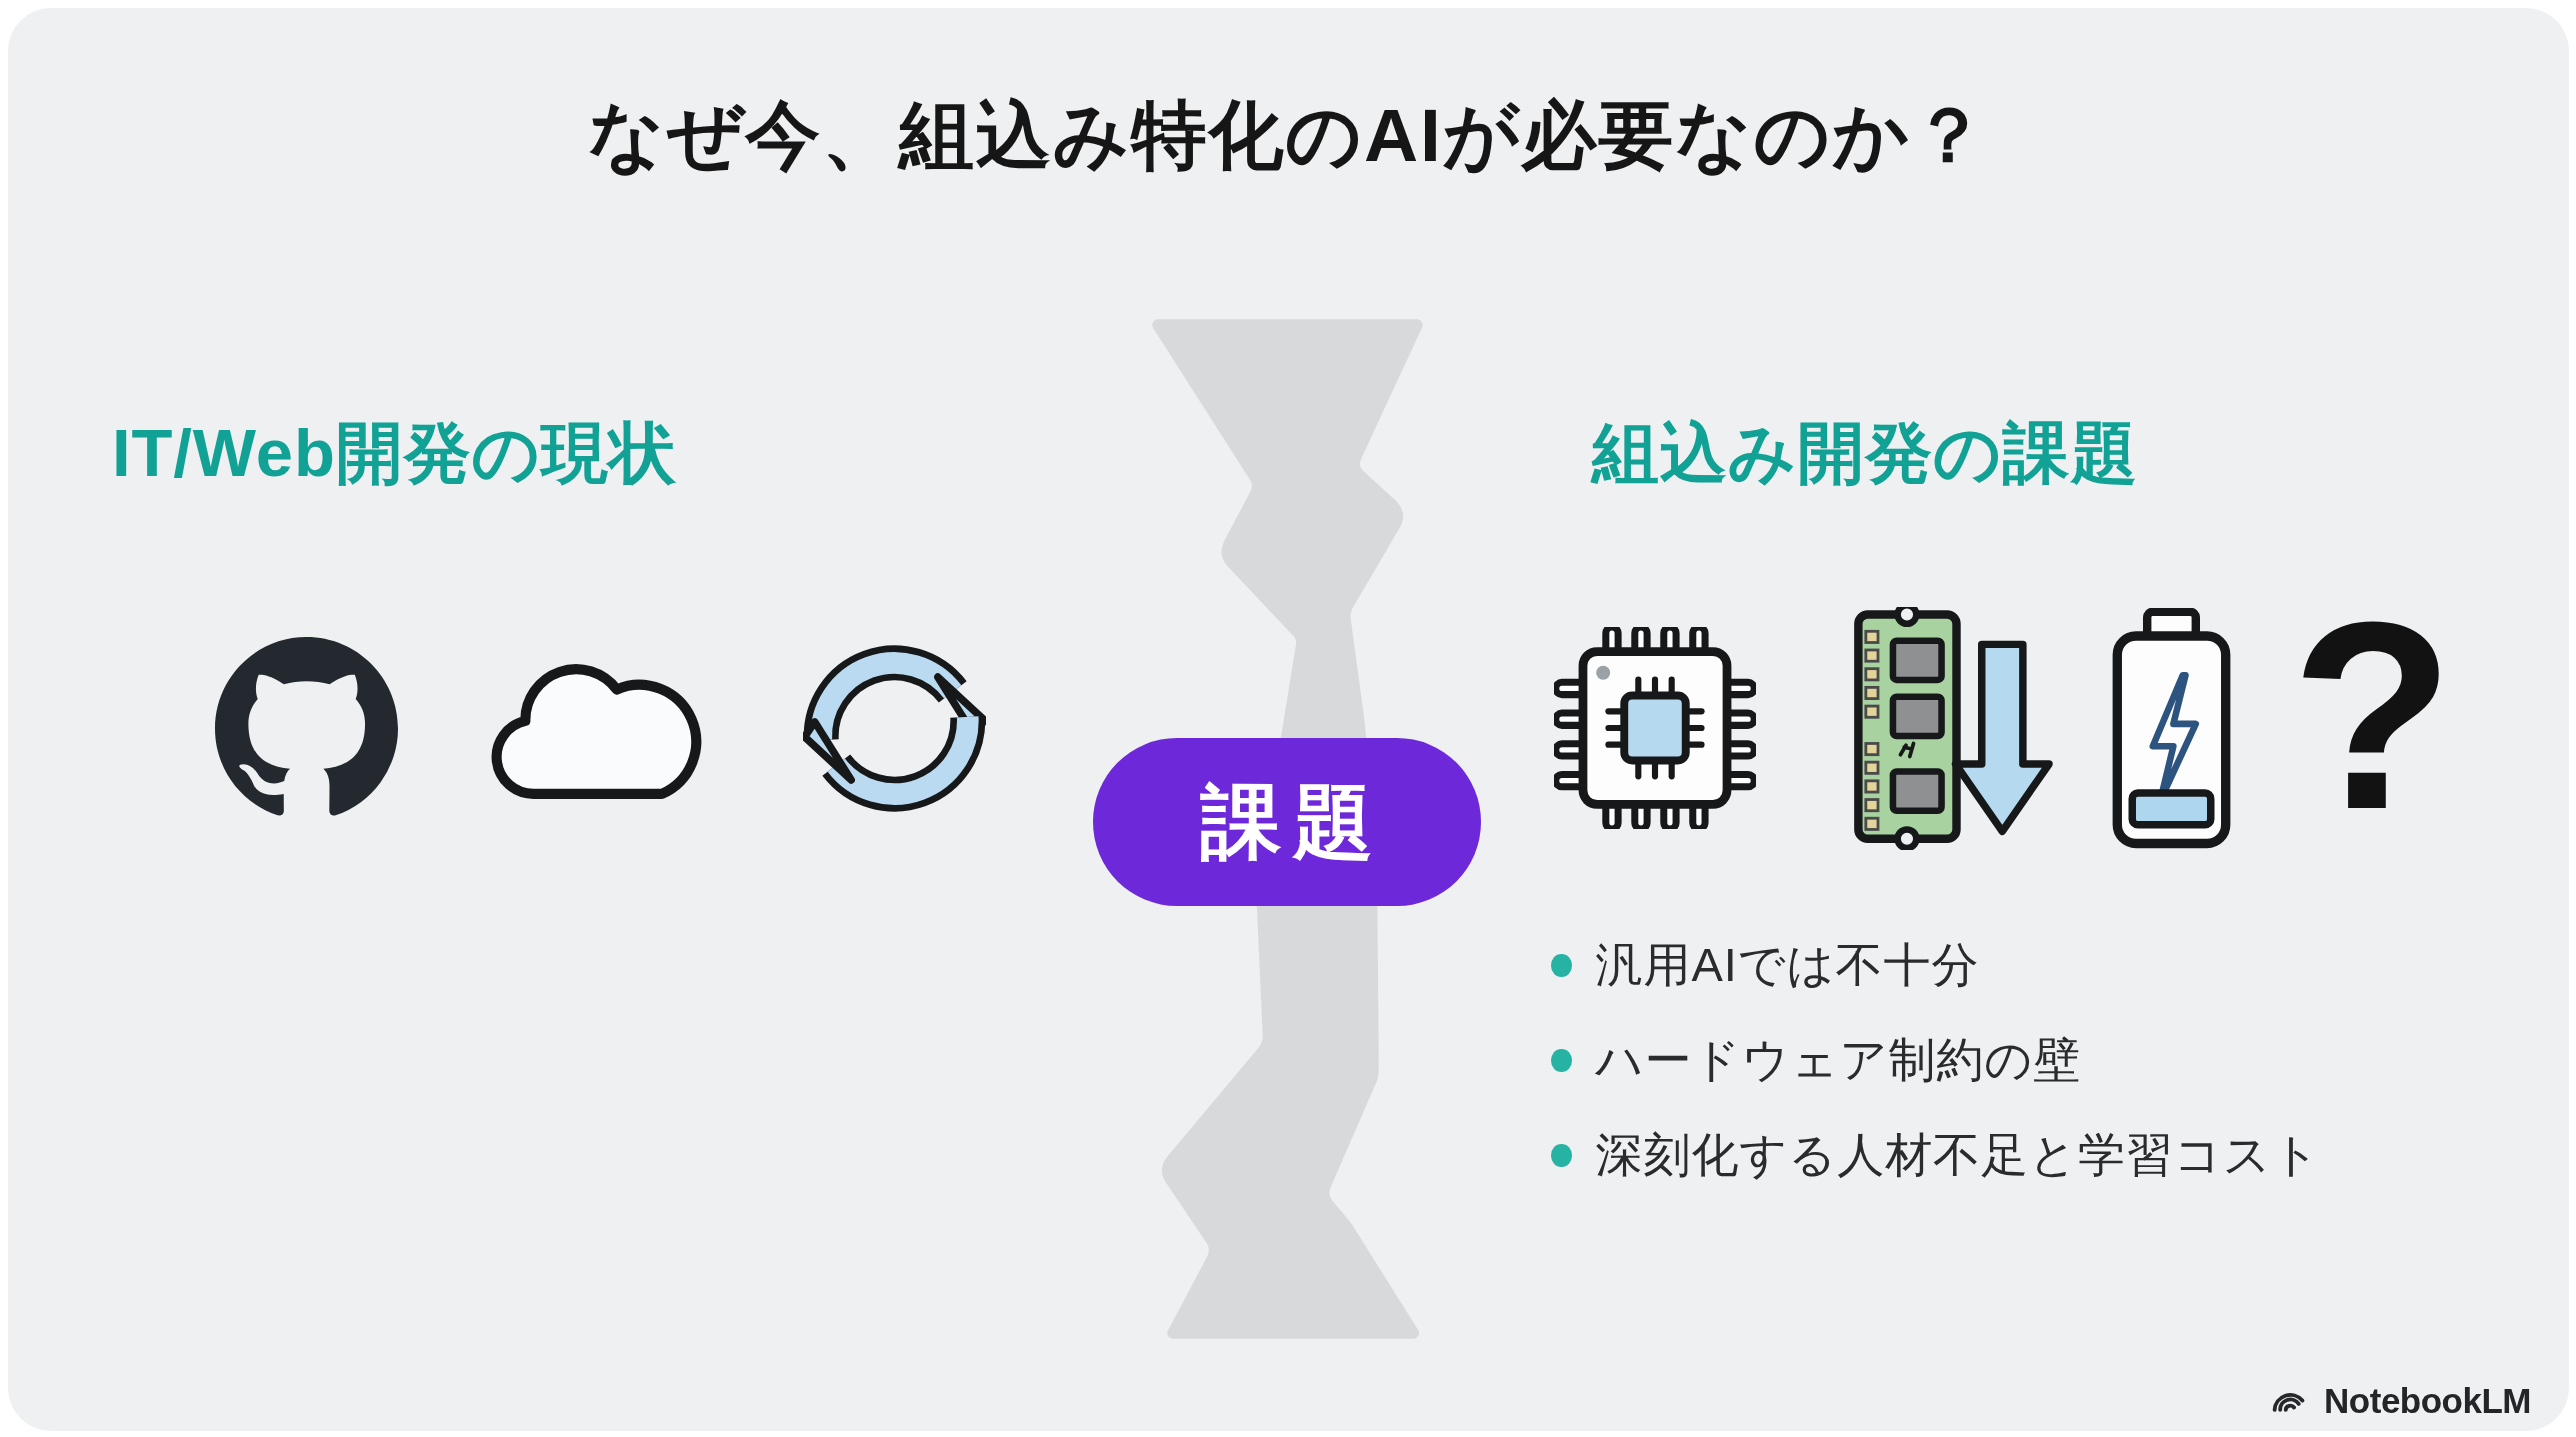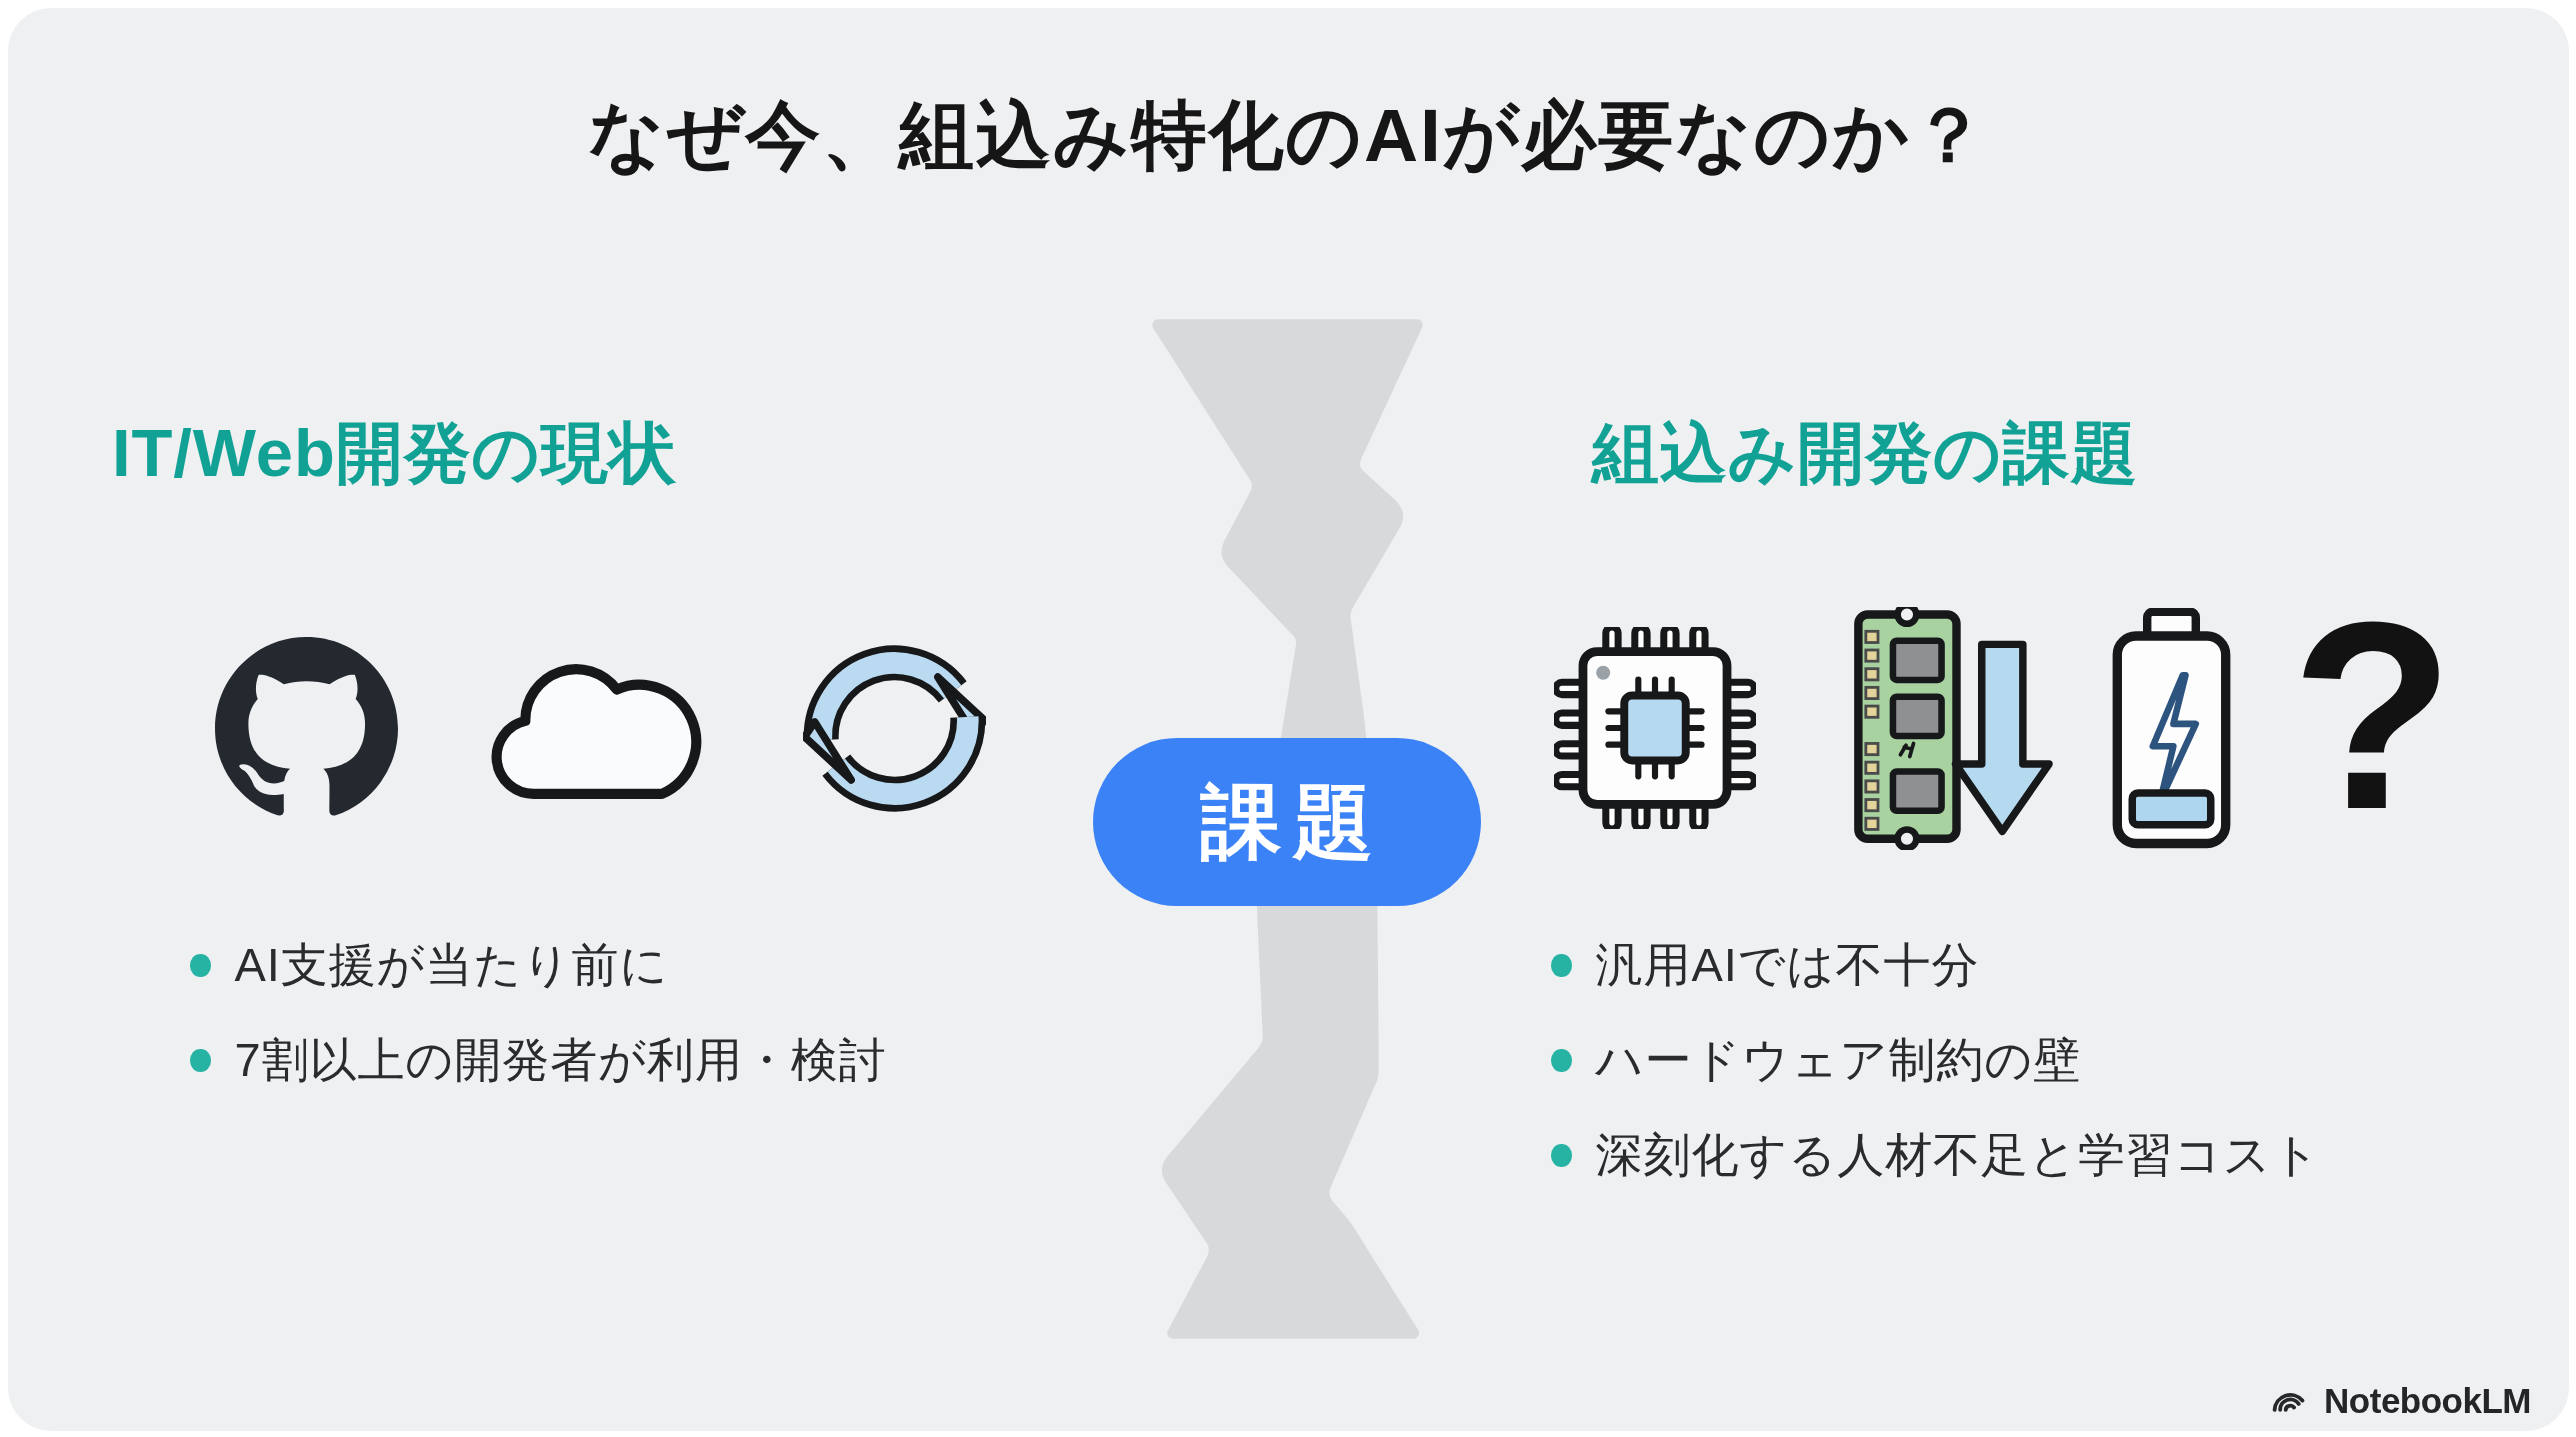--- a/index.html
+++ b/index.html
@@ -14,21 +14,21 @@
   }
   .col-heading{
     position:absolute;top:416px;
     font-size:67px;font-weight:800;color:#12a295;line-height:1.1;letter-spacing:0.9px;
   }
   .heading-left{left:112px;width:973px;}
   .heading-right{left:1592px;width:637px;}
   .crack-svg{position:absolute;left:0;top:0;pointer-events:none;}
   .pill{
     position:absolute;left:1093px;top:738px;width:388px;height:168px;border-radius:89px;
-    background:#3b82f6;display:flex;align-items:center;justify-content:center;
+    background:#6d28d9;display:flex;align-items:center;justify-content:center;
   }
   .pill-label{font-size:81px;font-weight:800;color:#ffffff;letter-spacing:11.2px;text-indent:11.2px;line-height:1;}
   .icon{position:absolute;}
   .qmark{
     position:absolute;left:2291px;top:582px;width:131px;text-align:center;
     font-size:267px;font-weight:900;color:#121212;line-height:1;
   }
   ul.bullets{position:absolute;list-style:none;margin:0;padding:0;top:918px;}
   ul.bullets.left{left:190px;}
   ul.bullets.right{left:1551px;}
@@ -149,30 +149,20 @@
     <path d="M82,72 L50,148 L72,148 L58,206 L96,124 L72,124 L85,72 Z" fill="#fdfdfd" stroke="#2d537f" stroke-width="7" stroke-linejoin="round"></path>
     <rect x="28" y="198" width="84" height="34" rx="6" fill="#aed6ee" stroke="#17181a" stroke-width="8"></rect>
   </svg>
 
   <div class="qmark">?</div>
 
   <div class="pill">
     <span class="pill-label">課題</span>
   </div>
 
-  <ul class="bullets left">
-      <li class="bullet">
-        <span class="dot"></span>
-        <span class="txt">AI支援が当たり前に</span>
-      </li>
-      <li class="bullet">
-        <span class="dot"></span>
-        <span class="txt">7割以上の開発者が利用・検討</span>
-      </li>
-    </ul>
   <ul class="bullets right">
       <li class="bullet">
         <span class="dot"></span>
         <span class="txt">汎用AIでは不十分</span>
       </li>
       <li class="bullet">
         <span class="dot"></span>
         <span class="txt">ハードウェア制約の壁</span>
       </li>
       <li class="bullet">

